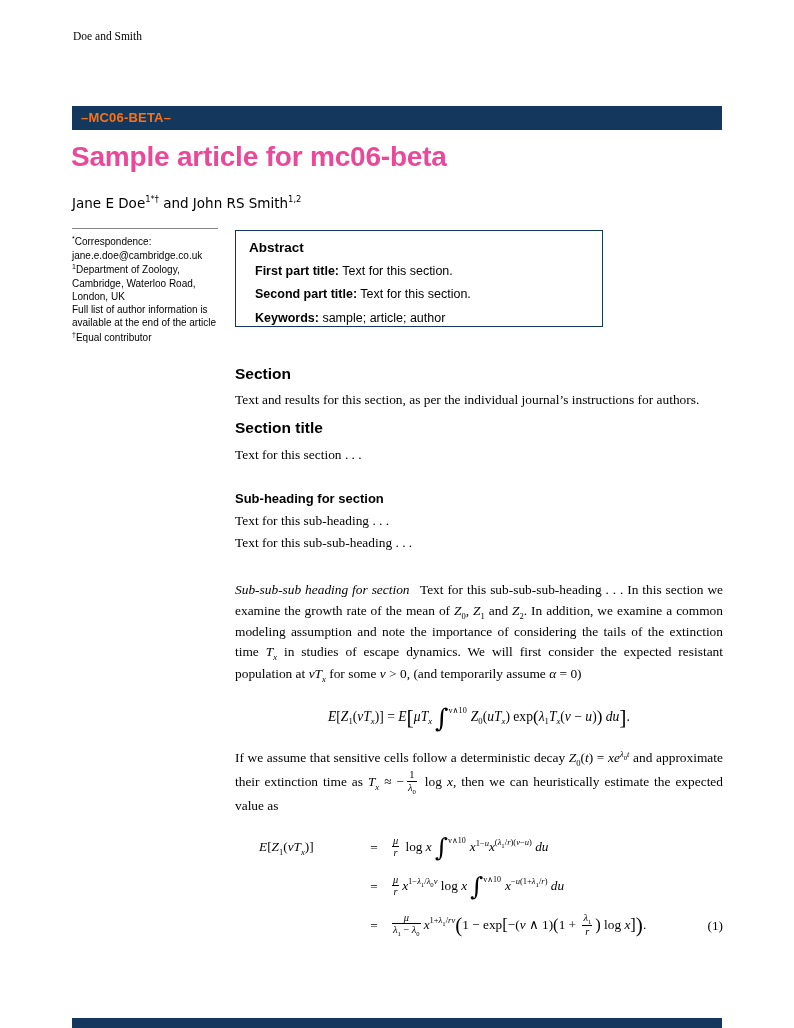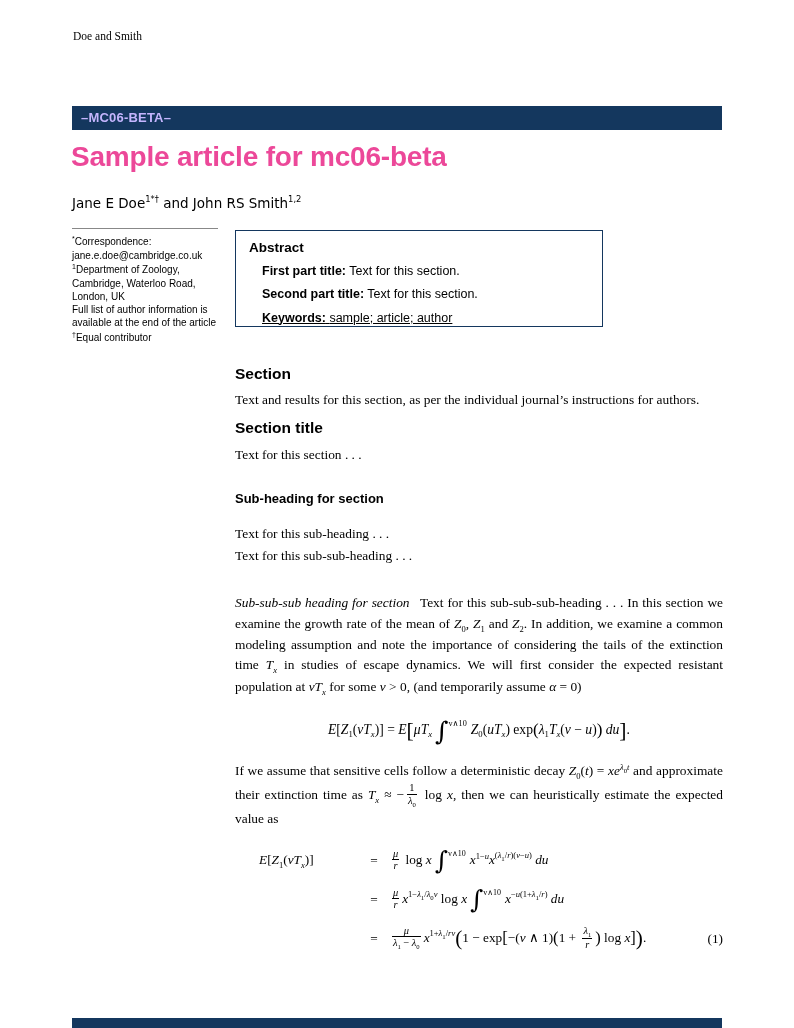--- a/index.html
+++ b/index.html
@@ -22,21 +22,21 @@
     font-family: "Liberation Serif", serif;
   }
 
   .banner {
     position: absolute;
     left: 72px;
     top: 106px;
     width: 650px;
     height: 24px;
     background: #14375e;
-    color: #c4b5fd;
+    color: #f97316;
     font-family: "Liberation Sans", sans-serif;
     font-weight: 700;
     font-size: 13px;
     line-height: 24px;
     padding-left: 9px;
     letter-spacing: 0.2px;
   }
 
   .title {
     position: absolute;
@@ -81,25 +81,25 @@
     border: 1.4px solid #14375e;
     padding: 9px 13px 0;
     font-family: "Liberation Sans", sans-serif;
   }
   .abs-heading {
     font-weight: 700;
     font-size: 13.5px;
     margin-bottom: 8px;
   }
   .abs-item {
-    margin: 0 13px 7px;
+    margin: 0 6px 7px;
     font-size: 12.5px;
     line-height: 1.3;
   }
-  .abs-item:last-child { margin-bottom: 0; text-decoration: underline; }
+  .abs-item:last-child { margin-bottom: 0; }
   .abs-item b { font-weight: 700; }
 
   .content {
     position: absolute;
     left: 235px;
     top: 362px;
     width: 488px;
     font-size: 13.4px;
     line-height: 1.5;
   }
@@ -108,21 +108,21 @@
     font-family: "Liberation Sans", sans-serif;
     font-weight: 700;
     font-size: 15.5px;
     margin: 0 0 5px;
   }
   .mt { margin-top: 6px; }
   .h-sub {
     font-family: "Liberation Sans", sans-serif;
     font-weight: 700;
     font-size: 13px;
-    margin: 24px 0 16px;
+    margin: 24px 0 3px;
   }
   .h-subsub {
     font-family: "Liberation Serif", serif;
     font-style: italic;
     font-weight: 400;
     font-size: 13.4px;
     margin: 25px 0 3px;
   }
   .p-runin { margin-top: 27px !important; }
 

